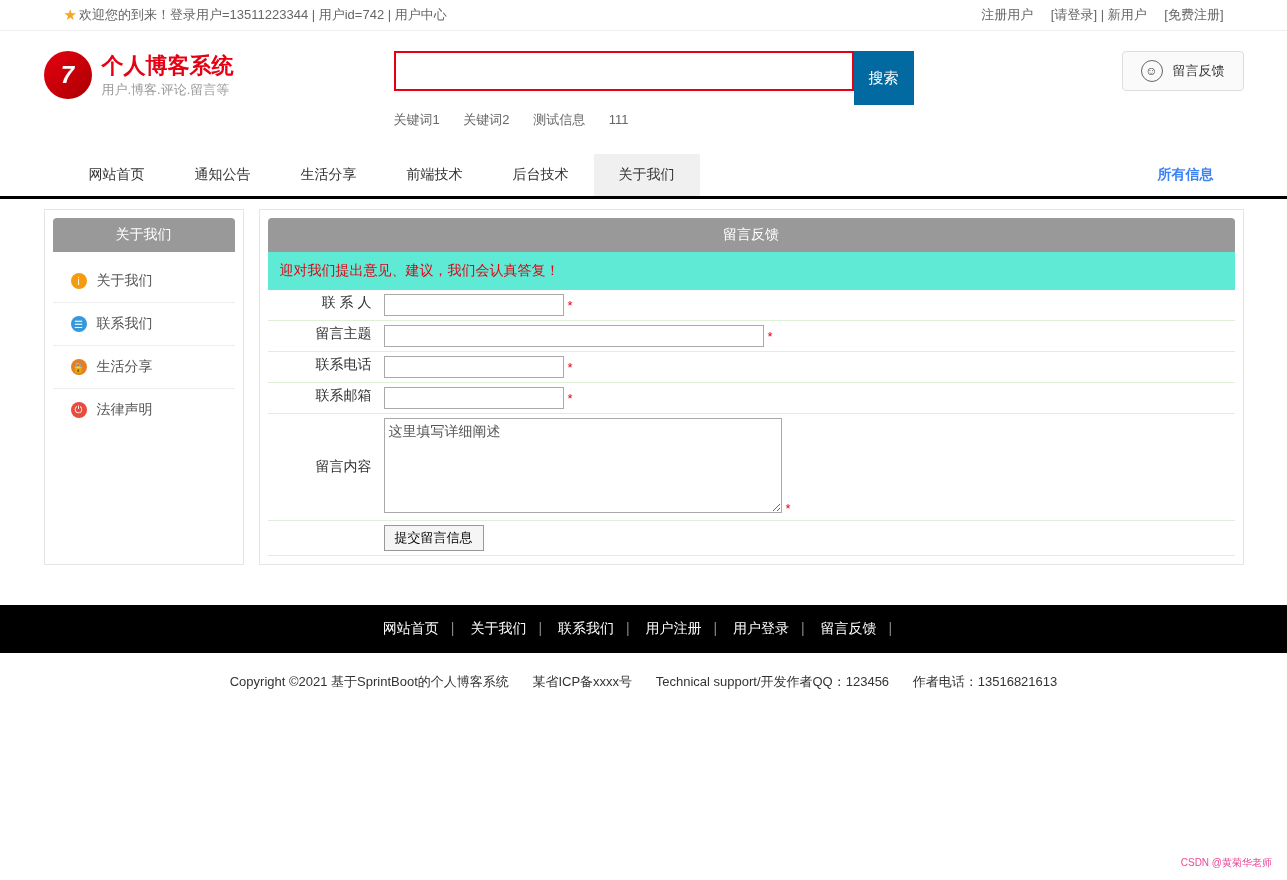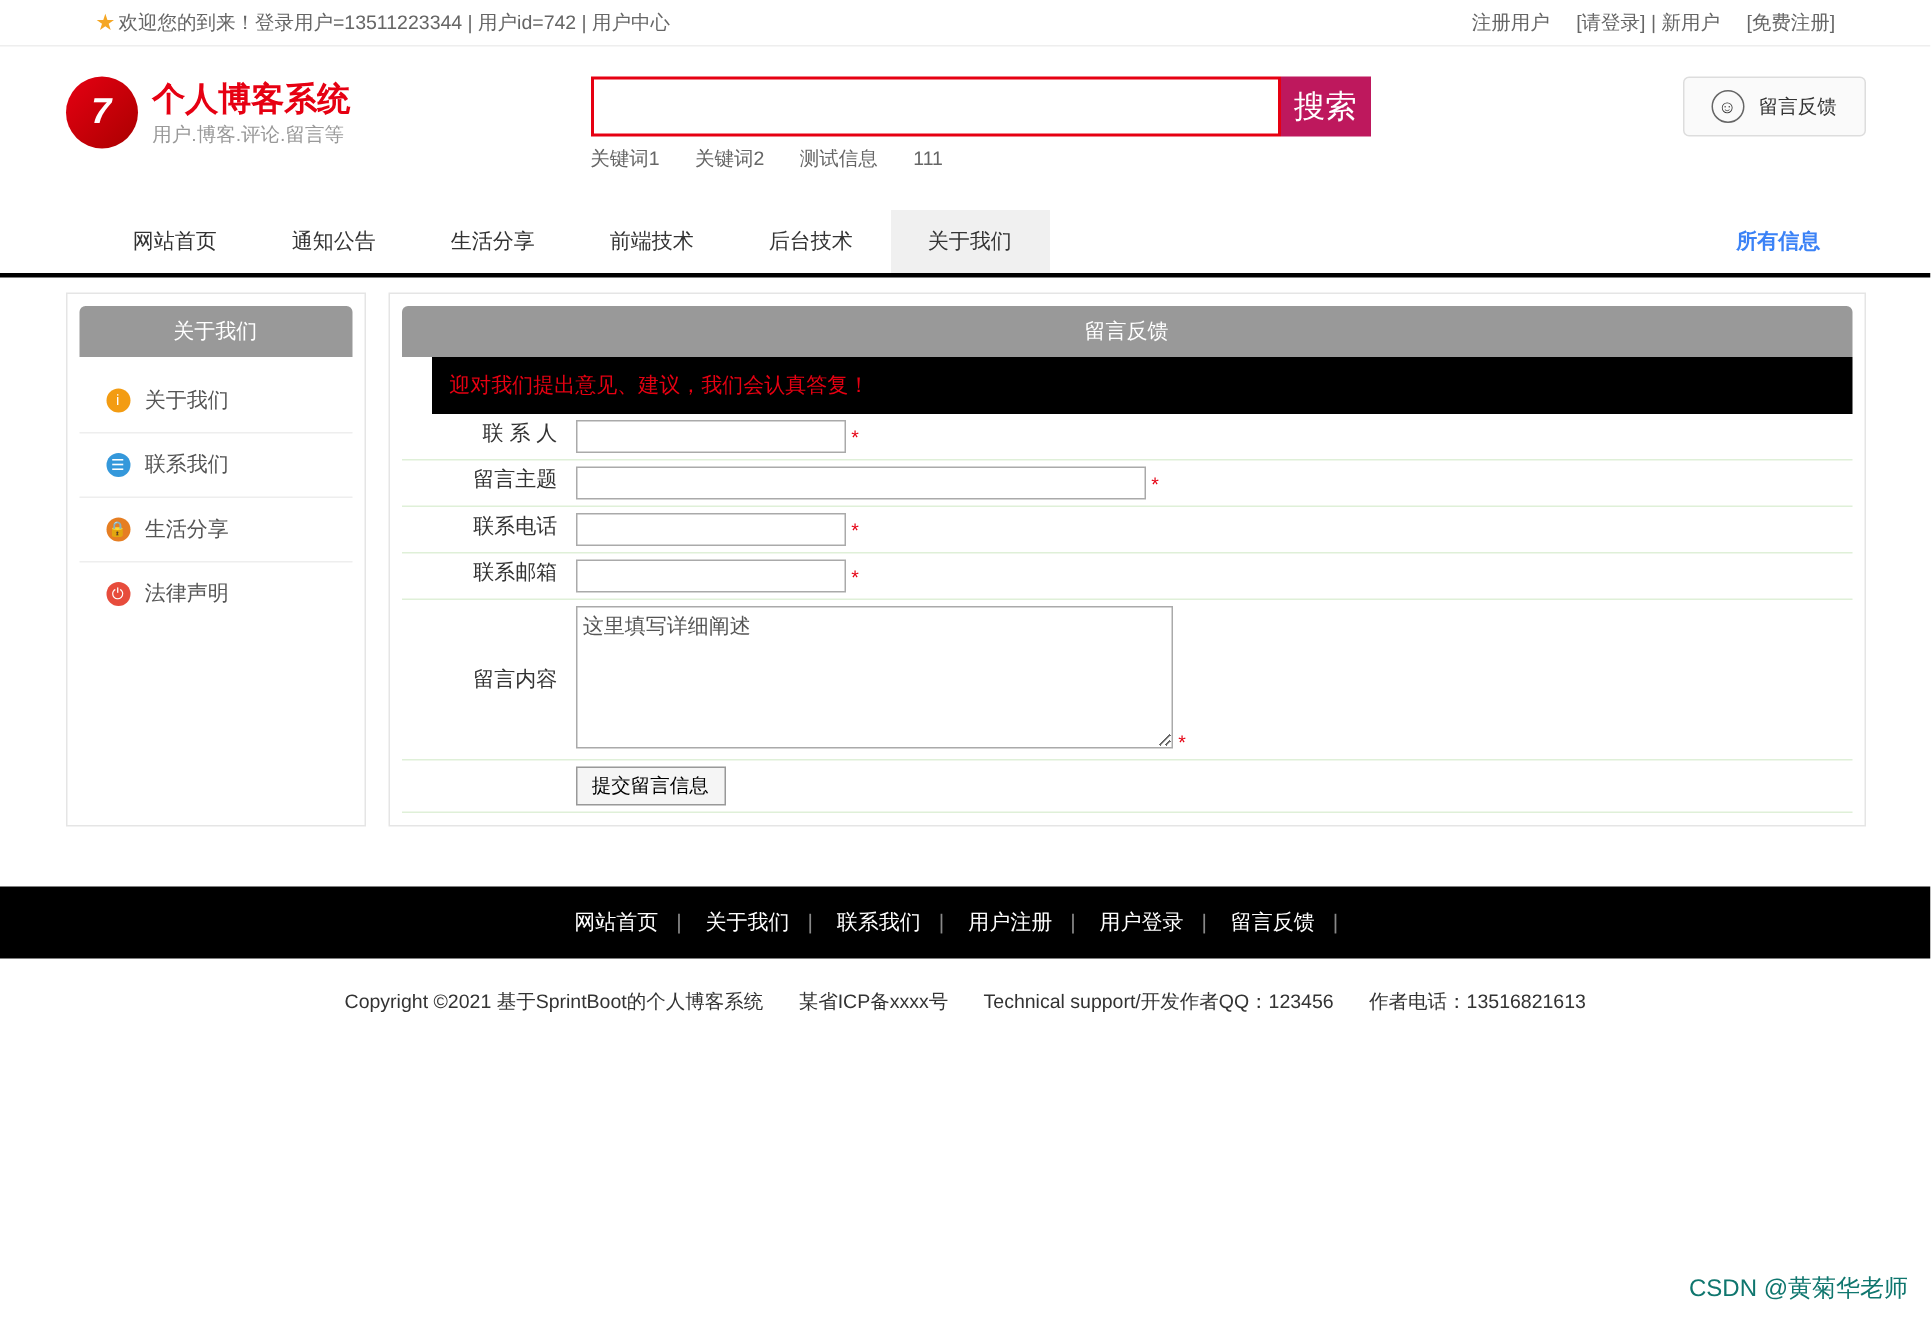--- a/index.html
+++ b/index.html
@@ -17,21 +17,21 @@
     .header-inner { display: flex; align-items: flex-start; gap: 40px; }
     .logo-area { display: flex; align-items: center; gap: 10px; }
     .logo-icon { width: 48px; height: 48px; border-radius: 50%; background: linear-gradient(135deg, #e60012, #a00); display: flex; align-items: center; justify-content: center; color: #fff; font-weight: bold; font-size: 24px; font-style: italic; }
     .logo-text { display: flex; flex-direction: column; }
     .logo-title { color: #e60012; font-size: 22px; font-weight: bold; font-family: Liberation Mono, monospace; }
     .logo-sub { color: #999; font-size: 13px; }
     
     .search-area { flex: 1; max-width: 520px; margin-left: 120px; }
     .search-box { display: flex; }
     .search-input { flex: 1; border: 2px solid #e60012; height: 40px; padding: 0 8px; outline: none; font-size: 14px; }
-    .search-btn { background: #be185d; color: #fff; border: none; width: 60px; height: 40px; font-size: 21px; cursor: pointer; }
+    .search-btn { background: #0369a1; color: #fff; border: none; width: 60px; height: 54px; font-size: 15px; cursor: pointer; }
     .keywords { margin-top: 6px; color: #666; font-size: 13px; }
     .keywords a { color: #666; text-decoration: none; margin-right: 20px; }
     
     .feedback-btn { margin-left: auto; display: flex; align-items: center; gap: 10px; border: 1px solid #ddd; padding: 8px 18px; border-radius: 4px; cursor: pointer; background: #fafafa; }
     .feedback-icon { width: 22px; height: 22px; border: 1.5px solid #666; border-radius: 50%; display: flex; align-items: center; justify-content: center; font-size: 12px; }
     
     .nav { border-bottom: 3px solid #000; margin-top: 15px; }
     .nav-inner { display: flex; align-items: center; }
     .nav-item { padding: 12px 25px; color: #333; text-decoration: none; font-size: 14px; }
     .nav-item.active { background: #f0f0f0; }
@@ -44,40 +44,40 @@
     .sidebar-item { display: flex; align-items: center; gap: 10px; padding: 12px 18px; border-bottom: 1px solid #eee; cursor: pointer; font-size: 14px; color: #555; }
     .sidebar-item:last-child { border-bottom: none; }
     .s-icon { width: 16px; height: 16px; border-radius: 50%; display: inline-flex; align-items: center; justify-content: center; font-size: 10px; color: #fff; }
     .ico-orange { background: #f39c12; }
     .ico-blue { background: #3498db; }
     .ico-orange2 { background: #e67e22; }
     .ico-red { background: #e74c3c; }
     
     .content { flex: 1; border: 1px solid #e5e5e5; padding: 8px; }
     .panel-header { background: #999; color: #fff; text-align: center; padding: 8px; font-size: 14px; border-radius: 4px 4px 0 0; }
-    .notice { background: #000000; color: #e60012; padding: 10px 12px; font-size: 14px; margin-left: 20px; }
+    .notice { background: #5eead4; color: #e60012; padding: 10px 12px; font-size: 14px; }
     
     .form-table { width: 100%; border-collapse: collapse; }
     .form-table tr { border-bottom: 1px solid #dff0d8; }
     .form-table td { padding: 4px 6px; vertical-align: top; }
     .form-label { width: 110px; text-align: right; padding-right: 10px; color: #333; font-size: 14px; }
     .form-input { border: 1px solid #aaa; padding: 2px 4px; height: 22px; }
     .form-input.w-lg { width: 380px; }
     .form-input.w-sm { width: 180px; }
     .form-textarea { border: 1px solid #aaa; width: 398px; height: 95px; padding: 4px; font-family: inherit; resize: both; font-size: 14px; color: #555; }
     .req { color: #e60012; margin-left: 4px; }
     .submit-btn { border: 1px solid #999; background: #f5f5f5; padding: 3px 10px; cursor: pointer; font-size: 13px; }
     
     .footer-nav { background: #000; color: #fff; padding: 15px 0; text-align: center; font-size: 14px; }
     .footer-nav a { color: #fff; text-decoration: none; }
     .footer-sep { margin: 0 12px; color: #888; }
     .footer-copy { text-align: center; padding: 20px 0; color: #333; font-size: 13px; }
     .footer-copy span { margin: 0 10px; }
     
-    .watermark { position: fixed; bottom: 10px; right: 15px; color: #0f766e; font-size: 16px; text-align: center; }
+    .watermark { position: fixed; bottom: 10px; right: 15px; color: #ec4899; font-size: 10px; text-align: center; }
   </style>
 </head>
 <body>
 
 <div class="topbar">
   <div class="container topbar-inner">
     <div class="topbar-left">
       <span class="star">★</span>
       <span>欢迎您的到来！登录用户=13511223344 | 用户id=742 | 用户中心</span>
     </div>

